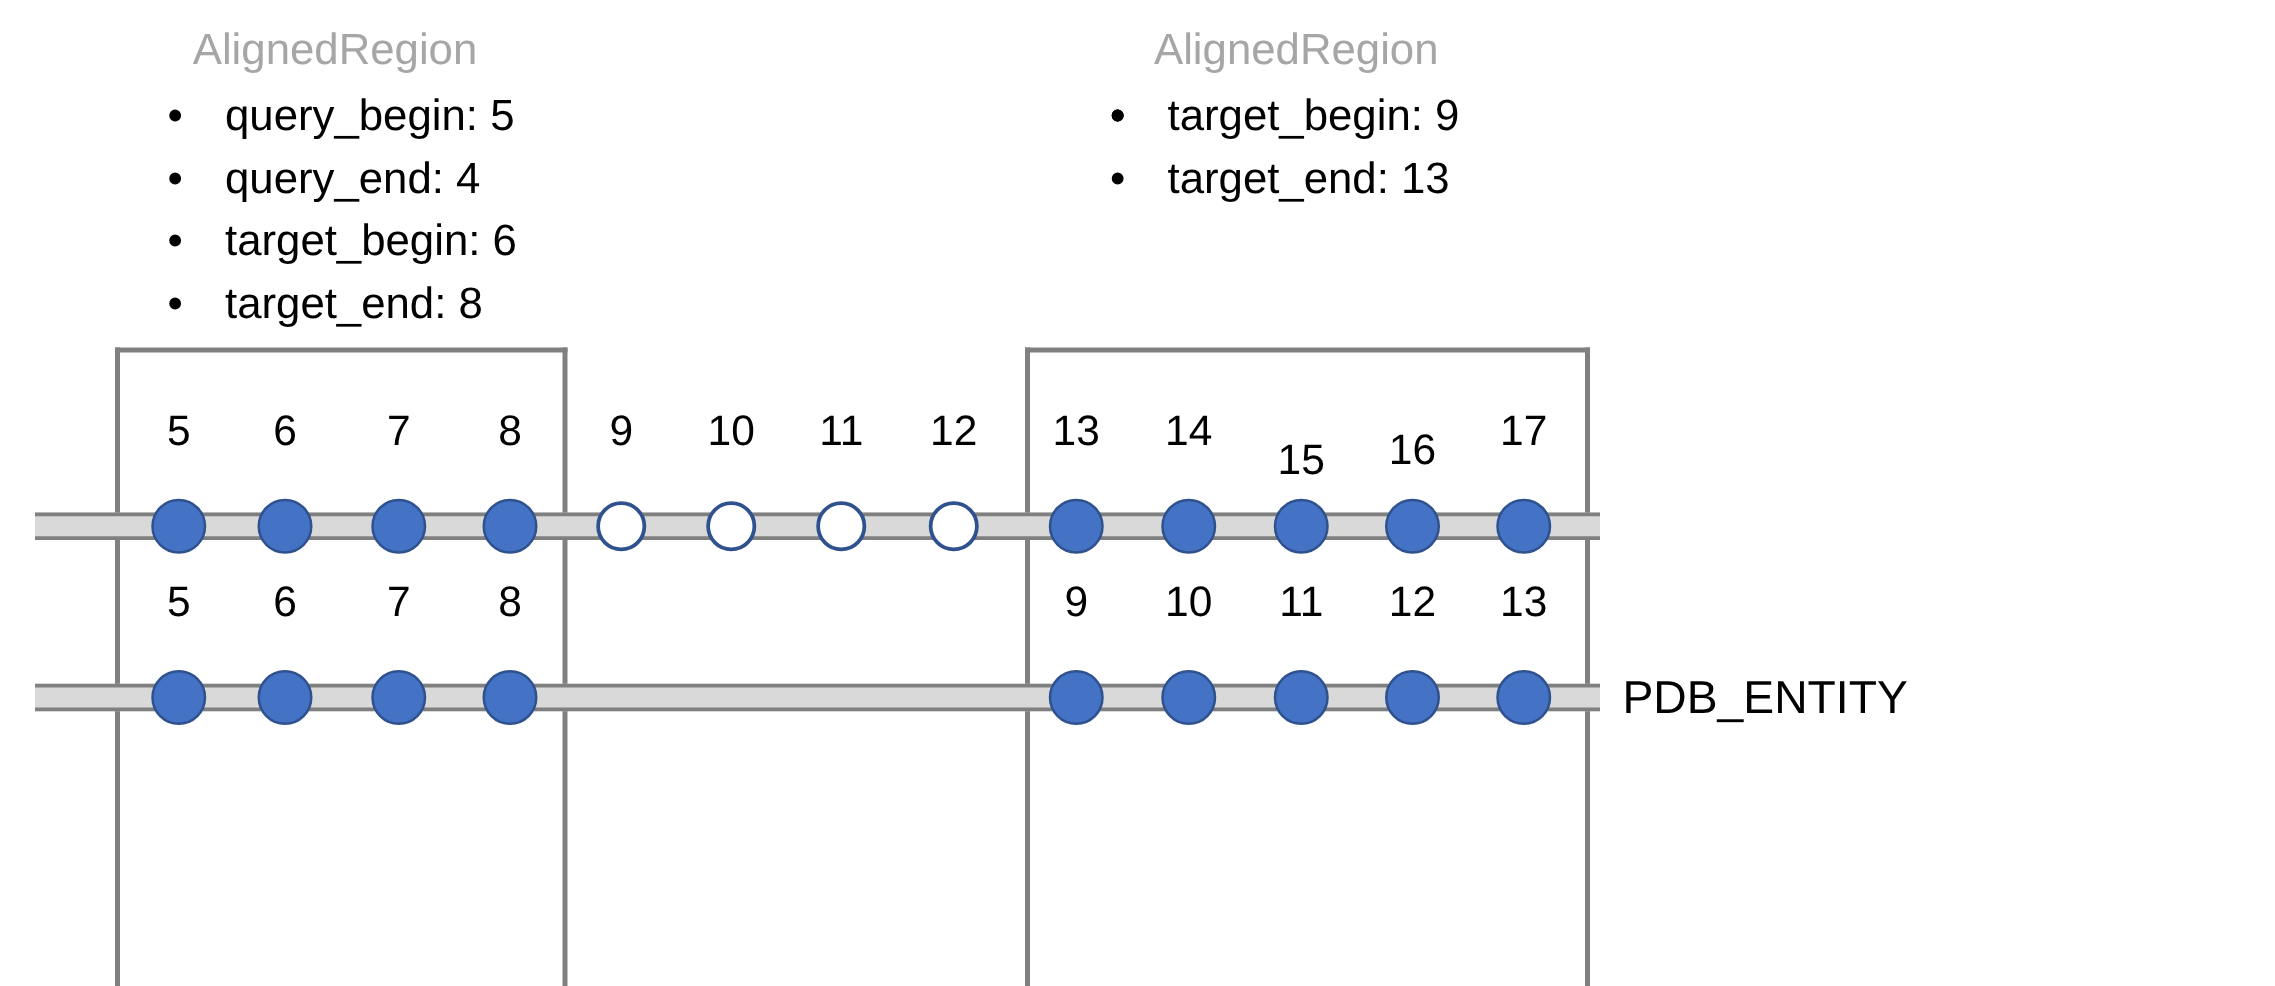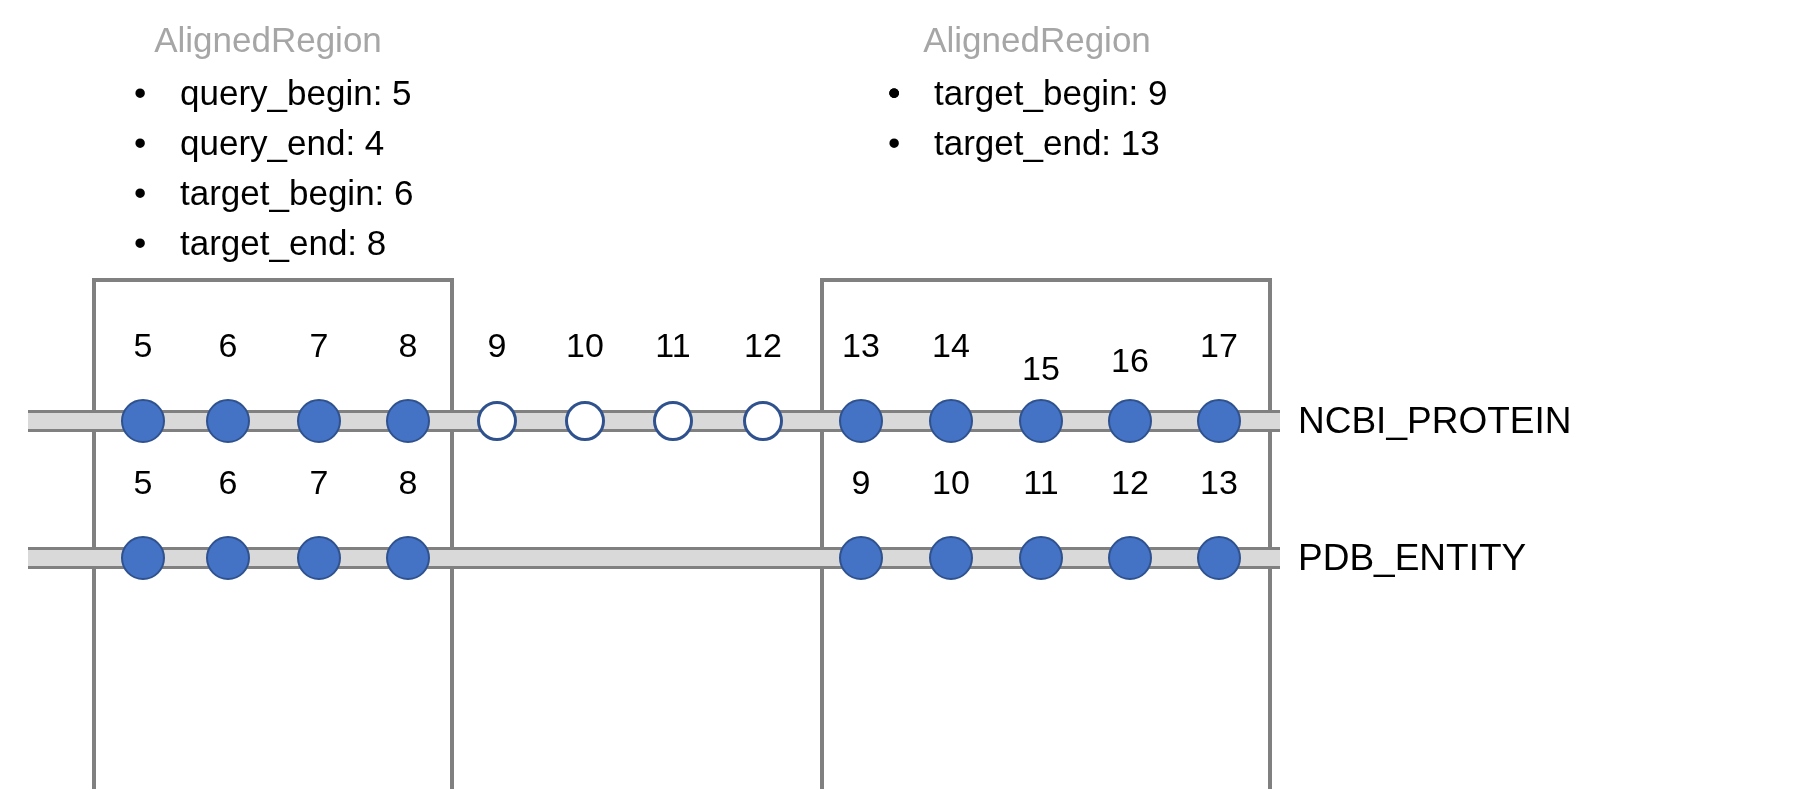--- a/index.html
+++ b/index.html
@@ -169,21 +169,20 @@
       </li>
     </ul>
   </div>
 
   <div class="region-box" id="region-box-1"></div>
   <div class="region-box" id="region-box-2"></div>
 
   <div class="track" id="track-ncbi"></div>
   <div class="track" id="track-pdb"></div>
 
-  <div class="track-label" id="label-ncbi">NCBI_PROTEIN</div>
   <div class="track-label" id="label-pdb">PDB_ENTITY</div>
 
   <div id="residue-layer">
       <div class="node filled" style="left: 121px; top: 399px;"></div>
       <div class="idx" style="left: 103px; top: 325px; width: 80px;">5</div>
       <div class="node filled" style="left: 206px; top: 399px;"></div>
       <div class="idx" style="left: 188px; top: 325px; width: 80px;">6</div>
       <div class="node filled" style="left: 297px; top: 399px;"></div>
       <div class="idx" style="left: 279px; top: 325px; width: 80px;">7</div>
       <div class="node filled" style="left: 386px; top: 399px;"></div>

